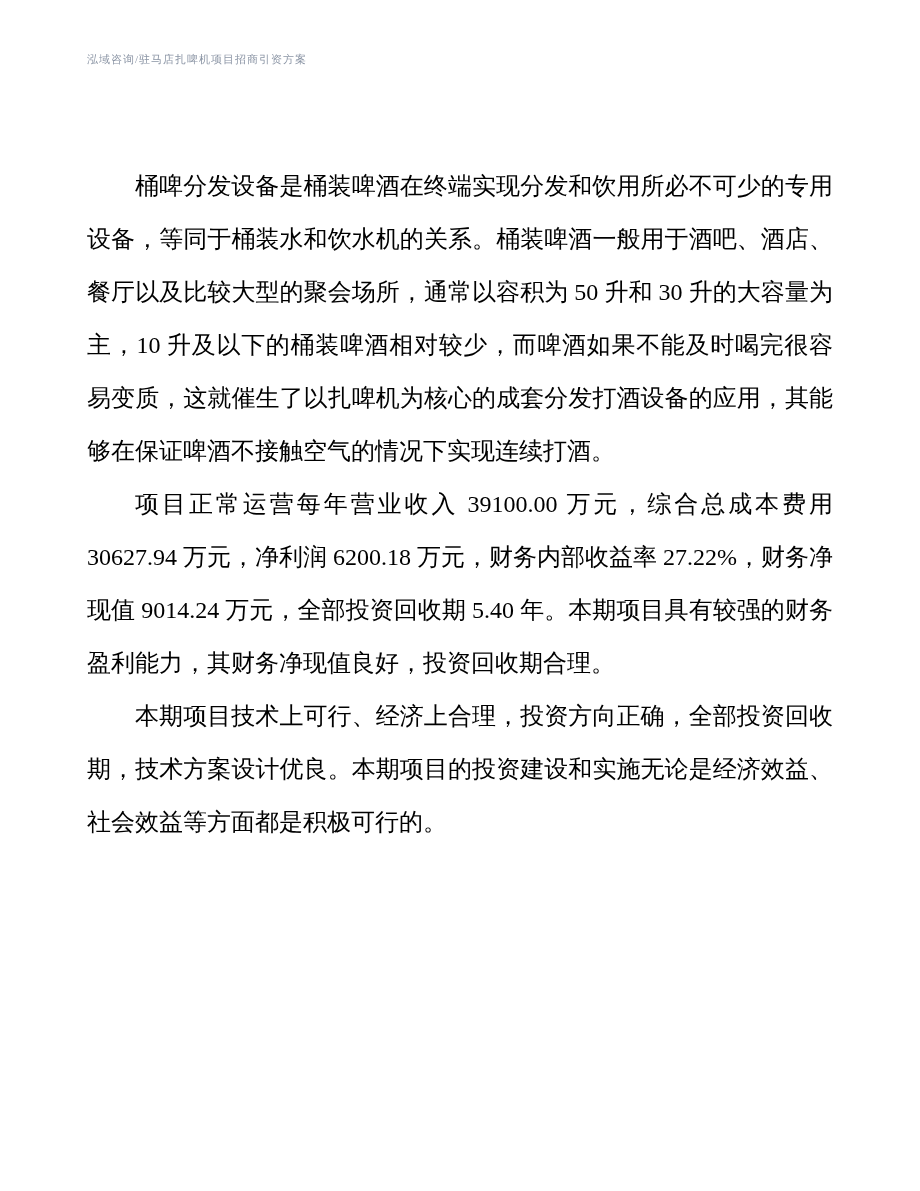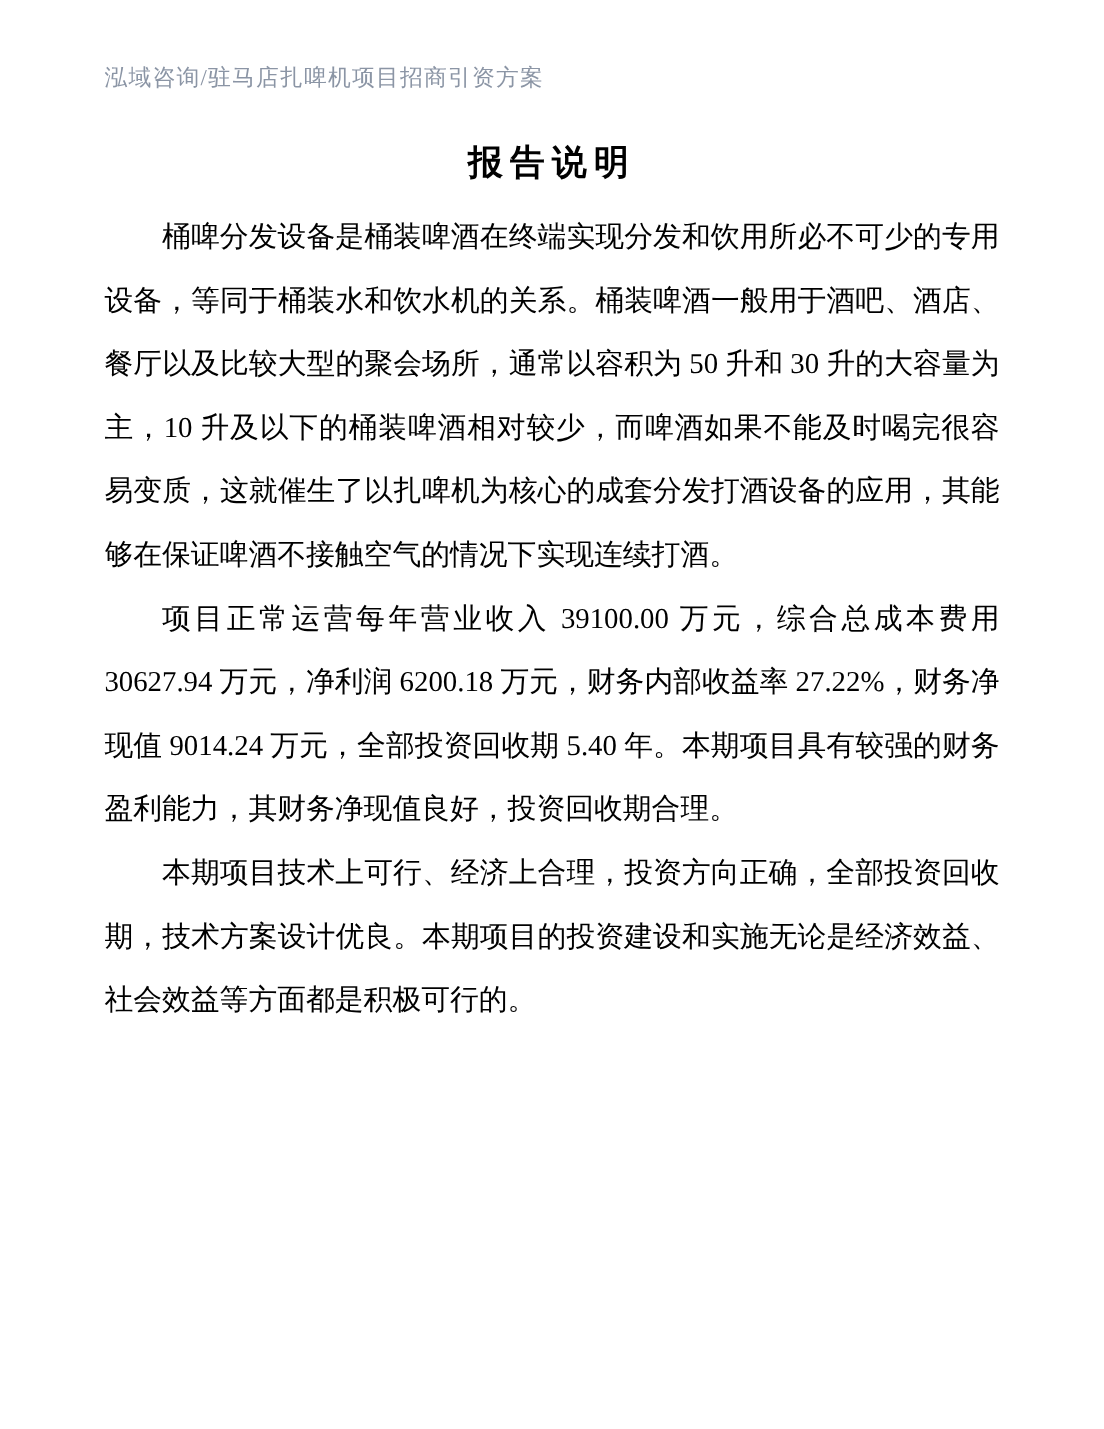--- a/index.html
+++ b/index.html
@@ -14,59 +14,58 @@
     background: #ffffff;
     overflow: hidden;
     font-family: "Liberation Serif", "DejaVu Serif", serif;
     color: #000000;
   }
   .doc-header {
     position: absolute;
     top: 52px;
     left: 87px;
     right: 87px;
-    font-size: 19px;
+    font-size: 11px;
     letter-spacing: 1px;
     color: #8b95a5;
     white-space: nowrap;
   }
   .doc-title {
     position: absolute;
     top: 116px;
     left: 0;
     width: 100%;
     text-align: center;
     font-size: 29px;
     font-weight: bold;
     letter-spacing: 6px;
     color: #000000;
   }
   .doc-body {
     position: absolute;
-    top: 172px;
+    top: 160px;
     left: 87px;
     width: 746px;
     font-size: 24px;
     line-height: 53px;
     text-align: justify;
     text-justify: inter-ideograph;
     color: #000000;
   }
   .doc-body p {
     margin: 0;
     padding: 0;
     text-indent: 2em;
   }
 </style>
 </head>
 <body>
 
 <div class="page">
   <div class="doc-header">泓域咨询/驻马店扎啤机项目招商引资方案</div>
 
-  <div class="doc-title">报告说明</div>
 
   <div class="doc-body">
     <p>桶啤分发设备是桶装啤酒在终端实现分发和饮用所必不可少的专用设备，等同于桶装水和饮水机的关系。桶装啤酒一般用于酒吧、酒店、餐厅以及比较大型的聚会场所，通常以容积为 50 升和 30 升的大容量为主，10 升及以下的桶装啤酒相对较少，而啤酒如果不能及时喝完很容易变质，这就催生了以扎啤机为核心的成套分发打酒设备的应用，其能够在保证啤酒不接触空气的情况下实现连续打酒。</p>
     <p>项目正常运营每年营业收入 39100.00 万元，综合总成本费用 30627.94 万元，净利润 6200.18 万元，财务内部收益率 27.22%，财务净现值 9014.24 万元，全部投资回收期 5.40 年。本期项目具有较强的财务盈利能力，其财务净现值良好，投资回收期合理。</p>
     <p>本期项目技术上可行、经济上合理，投资方向正确，全部投资回收期，技术方案设计优良。本期项目的投资建设和实施无论是经济效益、社会效益等方面都是积极可行的。</p>
   </div>
 </div>
 
 </body></html>

